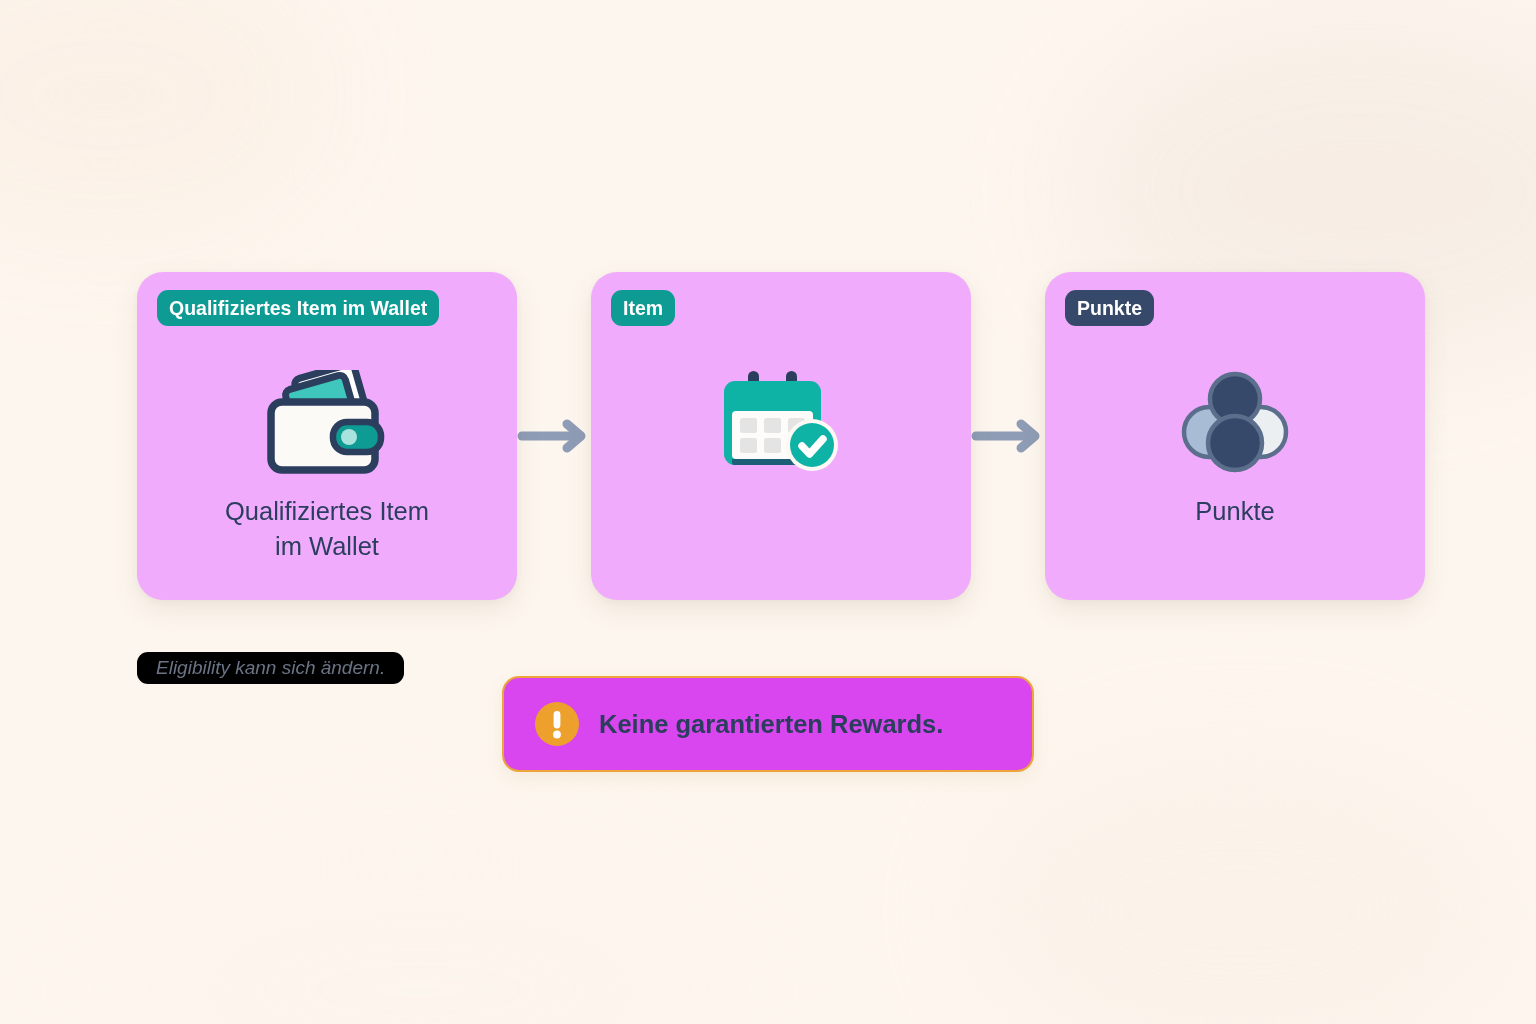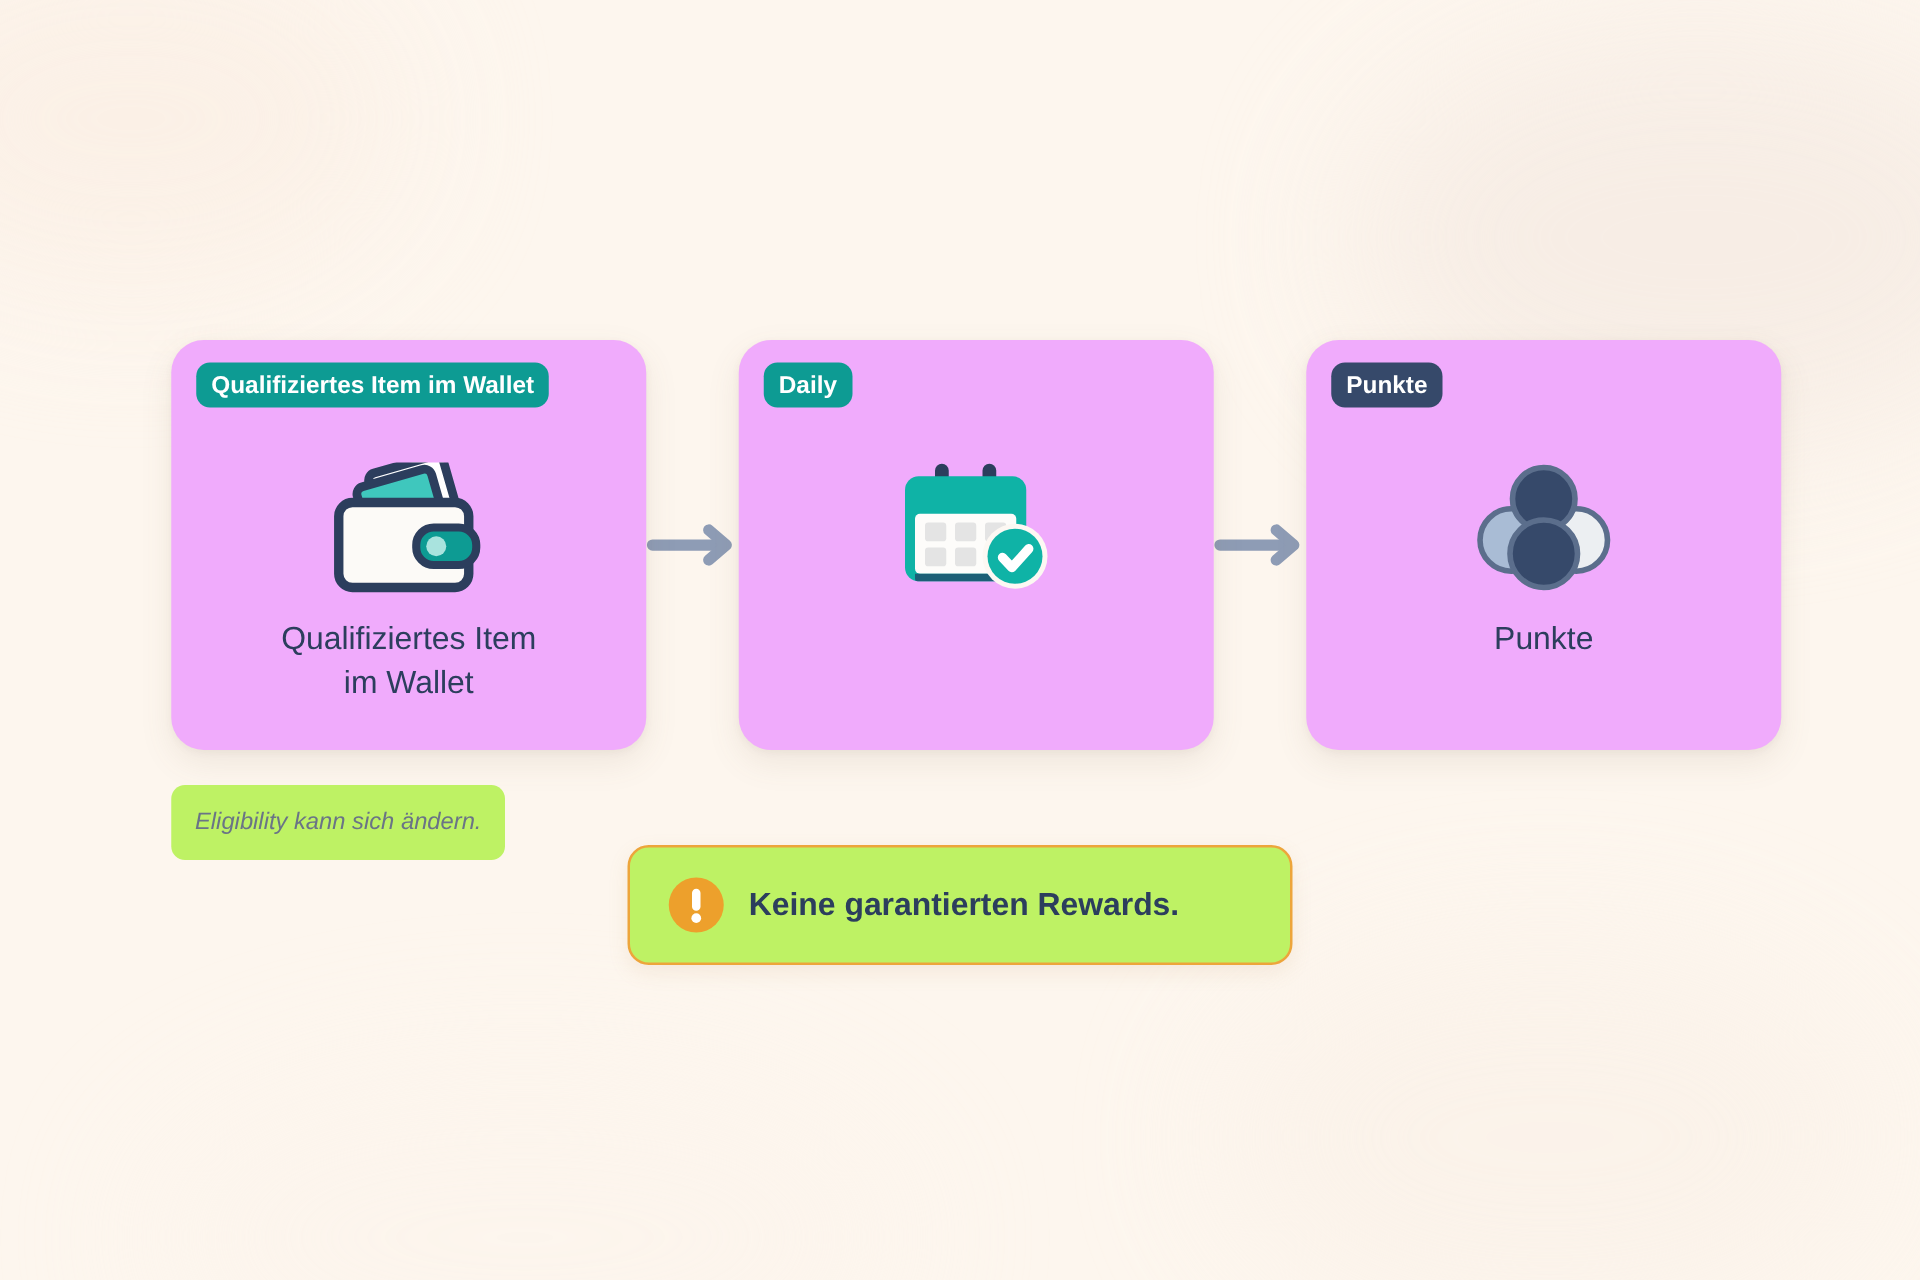--- a/index.html
+++ b/index.html
@@ -83,35 +83,35 @@
     flex:1 1 auto;
     display:flex;
     align-items:center;
     justify-content:center;
   }
   .arrow { display:block; }
 
   
   .footnote {
     position:absolute;
-    left:137px; top:628px;
-    background:#bef264;
+    left:137px; top:652px;
+    background:#000000;
     color:#6a7486;
     font-size:19px;
     font-style:italic;
-    padding:19px 19px;
+    padding:5px 19px;
     border-radius:11px;
   }
 
   
   .warning {
     position:absolute;
     left:502px; top:676px;
     width:532px; height:96px;
-    background:#bef264;
+    background:#d946ef;
     border:2px solid #eda53b;
     border-radius:17px;
     display:flex;
     align-items:center;
     gap:19px;
     padding-left:30px;
     box-shadow:0 6px 16px rgba(190,150,90,.12);
   }
   .warning-text {
     font-size:25.5px;
@@ -155,21 +155,21 @@
 
   <div class="connector">
     <svg class="arrow" width="74" height="34" viewBox="0 0 74 34" aria-hidden="true">
       <path d="M5 17 H57" stroke="#8e9cb5" stroke-width="9" stroke-linecap="round" fill="none"></path>
       <path d="M50 5 L64 17 L50 29" stroke="#8e9cb5" stroke-width="9" stroke-linecap="round" stroke-linejoin="round" fill="none"></path>
     </svg>
   </div>
 
   <div class="card">
     <div class="badge-wrap">
-      <span class="badge">Daily</span>
+      <span class="badge">Item</span>
     </div>
     <div class="icon-slot">
       <svg width="128" height="108" viewBox="0 0 128 108" aria-hidden="true">
 
         <rect x="31" y="2" width="11" height="26" rx="5.5" fill="#2c3e5d"></rect>
         <rect x="69" y="2" width="11" height="26" rx="5.5" fill="#2c3e5d"></rect>
 
         <rect x="7" y="12" width="97" height="84" rx="11" fill="#0fb3a6"></rect>
 
         <rect x="15" y="42" width="81" height="48" rx="4" fill="#fdfcfa"></rect>

